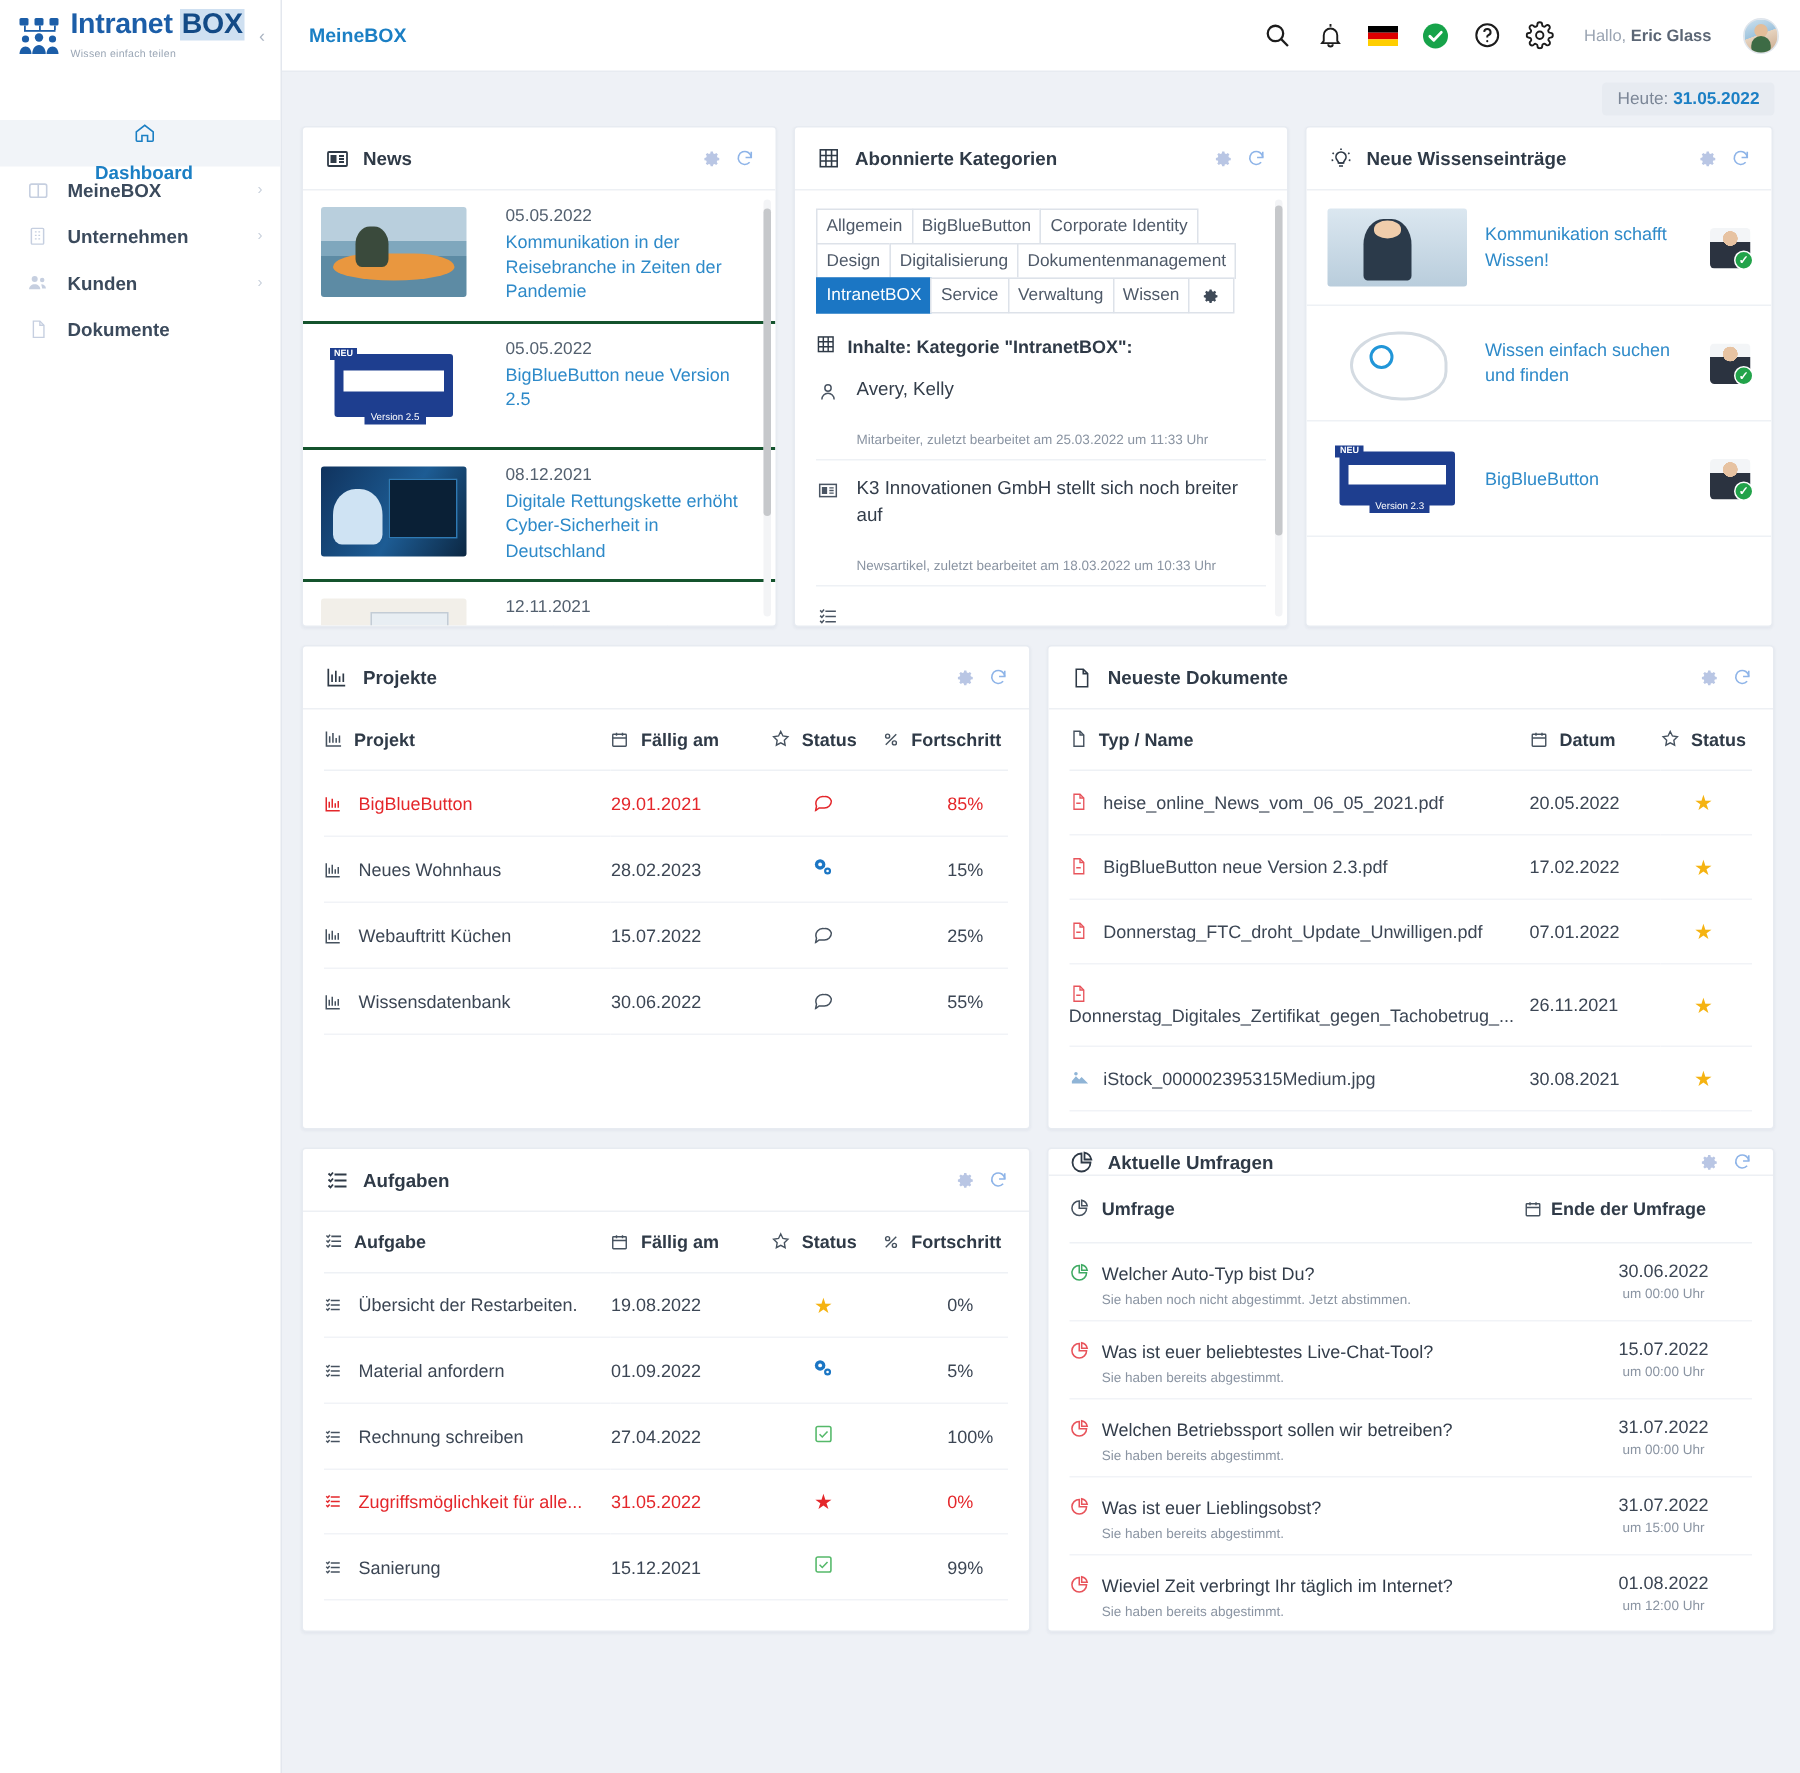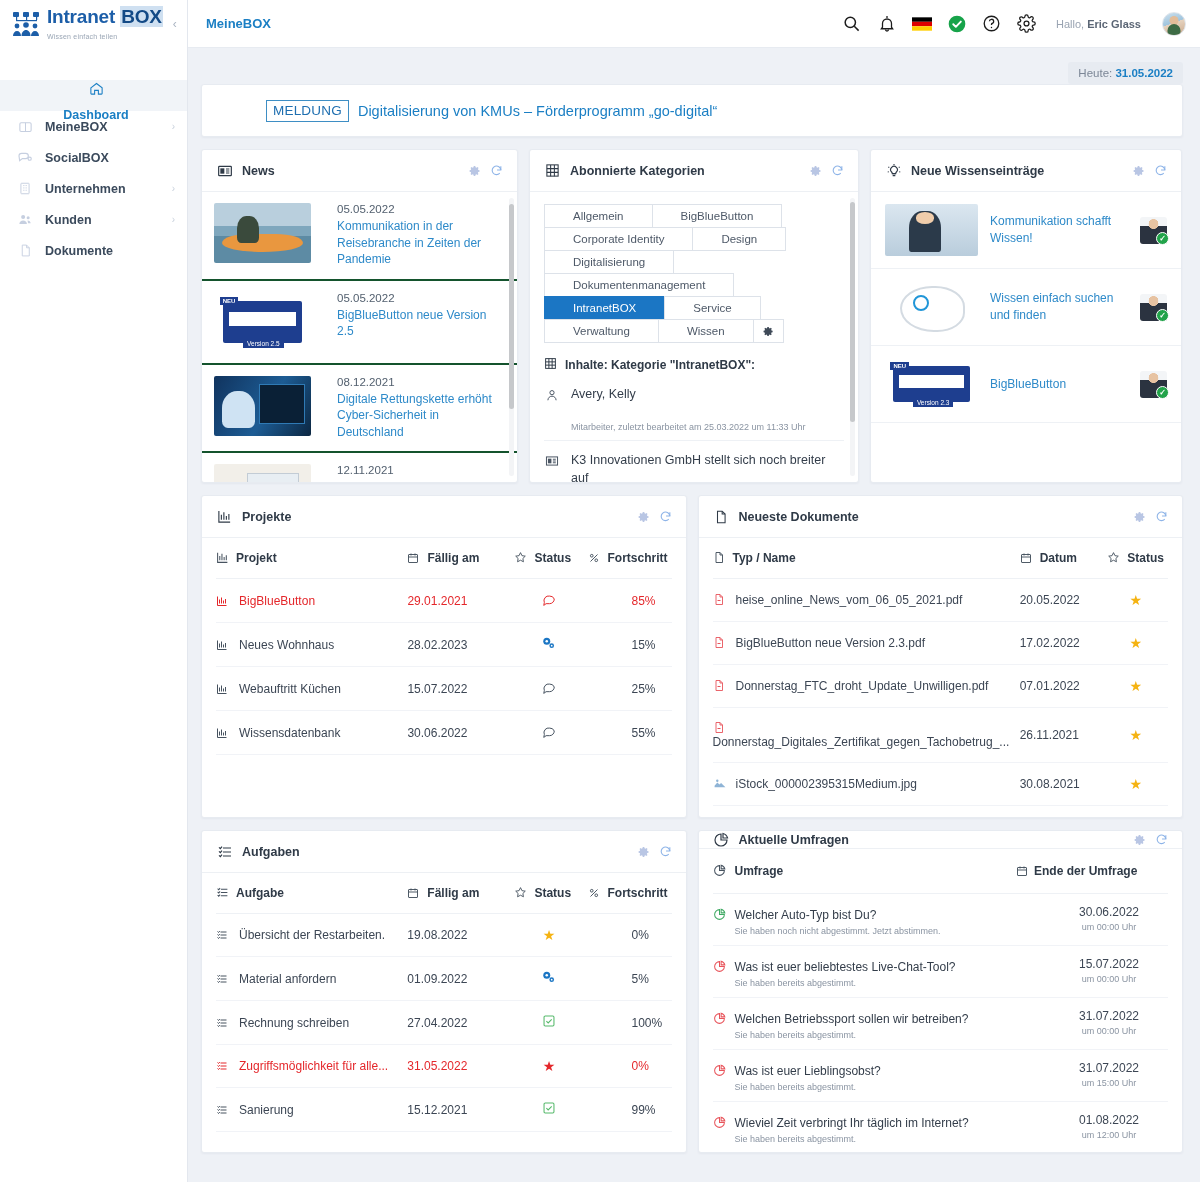--- a/index.html
+++ b/index.html
@@ -64,21 +64,21 @@
   .avatar::after{
     content:""; position:absolute; left:50%; top:52%; width:13px; height:13px;
     transform:translate(-50%,0); border-radius:50% 50% 40% 40%;
     background:#3d6b45;
   }
   .avatar::before{
     content:""; position:absolute; left:50%; top:18%; width:9px; height:9px;
     transform:translateX(-50%); border-radius:50%; background:#e3bd99;
   }
 
-  .datebar { height: 36px; display: flex; align-items: flex-end; justify-content: flex-end; padding: 0 17px; }
+  .datebar { height: 36px; display: flex; align-items: center; justify-content: flex-end; padding: 0 17px; }
   .date-chip {
     background: #e7ebf1; border-radius: 3px; font-size: 11.5px; color: #7b8696;
     padding: 5px 10px;
   }
   .date-chip b { color: #1b7fc4; font-weight: 600; }
 
   .content { padding: 0 17px 14px 13px; overflow: hidden; }
 
   .card {
     background:#fff; border:1px solid #e7ebf1; border-radius:3px;
@@ -131,21 +131,21 @@
   .th-cyber::after{ content:""; position:absolute; left:8%; top:26%; width:34%; height:62%; background:#cfe3f3; border-radius:46% 46% 18% 18%;}
   .th-social { background: linear-gradient(#f2efe9 0 60%, #dfd8cc 60% 100%); }
   .th-social::before{ content:""; position:absolute; left:34%; top:14%; width:52%; height:50%; background:#e8eef3; border:1px solid #c3ccd5;}
   .th-social::after{ content:""; position:absolute; left:8%; top:48%; width:22%; height:44%; background:#3f4b59; border-radius:40% 40% 10% 10%;}
 
   
   .cat-body { padding: 12px 14px 0 14px; }
   .chips { display:flex; flex-wrap: wrap; gap: 0; }
   .chip {
     border:1px solid #dde2e9; font-size: 11.5px; color:#4e5968;
-    padding: 5px 28px; margin: 0 -1px -1px 0; background:#fff; cursor:pointer; white-space:nowrap;
+    padding: 5px 6px; margin: 0 -1px -1px 0; background:#fff; cursor:pointer; white-space:nowrap;
   }
   .chip.sel { background:#1b76c4; border-color:#1b76c4; color:#fff; }
   .chip.gear { padding: 5px 9px; display:flex; align-items:center; }
   .cat-sub { display:flex; align-items:center; gap:8px; margin: 15px 0 2px; font-size: 12px; font-weight:700; color:#2f3a47;}
   .cat-item { display:flex; gap:11px; padding: 9px 0 8px; border-bottom: 1px solid #eef1f5; }
   .cat-item .ci-icon { width:16px; flex:0 0 16px; display:flex; justify-content:center; padding-top:4px; }
   .cat-item .ci-title { font-size: 12.5px; color:#333d4a; line-height:1.2; }
   .cat-item .ci-meta { font-size: 9px; color:#8a94a2; margin-top:20px; }
 
   
@@ -245,30 +245,20 @@
       </div>
       <div class="nav-item">
         <span class="ico">
             <svg width="15" height="15" viewBox="0 0 24 24" fill="none" stroke="#c6cfe0" stroke-width="1.7">
               <rect x="3" y="6" width="18" height="14" rx="2"></rect>
               <path d="M12 6v14"></path>
             </svg>
           </span>
         <span class="label">MeineBOX</span>
         <span class="caret">›</span>
-      </div>
-      <div class="nav-item">
-        <span class="ico">
-            <svg width="16" height="16" viewBox="0 0 24 24" fill="none" stroke="#c6cfe0" stroke-width="1.7">
-              <path d="M3 9a4 4 0 0 1 4-4h6a4 4 0 0 1 0 8H8l-4 3z"></path>
-              <circle cx="19" cy="13" r="2.4"></circle>
-            </svg>
-          </span>
-        <span class="label">SocialBOX</span>
-        <span class="caret"></span>
       </div>
       <div class="nav-item">
         <span class="ico">
             <svg width="14" height="15" viewBox="0 0 24 24" fill="none" stroke="#c6cfe0" stroke-width="1.7">
               <rect x="5" y="3" width="14" height="18" rx="1"></rect>
               <path d="M9 7h2M13 7h2M9 11h2M13 11h2M9 15h2M13 15h2"></path>
             </svg>
           </span>
         <span class="label">Unternehmen</span>
         <span class="caret">›</span>
@@ -349,24 +339,20 @@
 
     <div class="datebar">
       <div class="date-chip">
         <span>Heute:</span>
         <b>31.05.2022</b>
       </div>
     </div>
 
     <div class="content">
 
-      <div class="card announce">
-        <span class="meldung">MELDUNG</span>
-        <span class="announce-text">Digitalisierung von KMUs – Förderprogramm „go-digital“</span>
-      </div>
 
       <div class="row">
 
         <section class="card panel" style="width:317px;height:334px">
           <div class="panel-head">
             <span class="ph-icon">
                 <svg width="16" height="16" viewBox="0 0 24 24" fill="none" stroke="#2f3a47" stroke-width="1.8">
                   <rect x="2.5" y="5" width="19" height="14" rx="1"></rect>
                   <rect x="5" y="8" width="6" height="8" fill="#2f3a47" stroke="none"></rect>
                   <path d="M13.5 9h5M13.5 12h5M13.5 15h5"></path>

